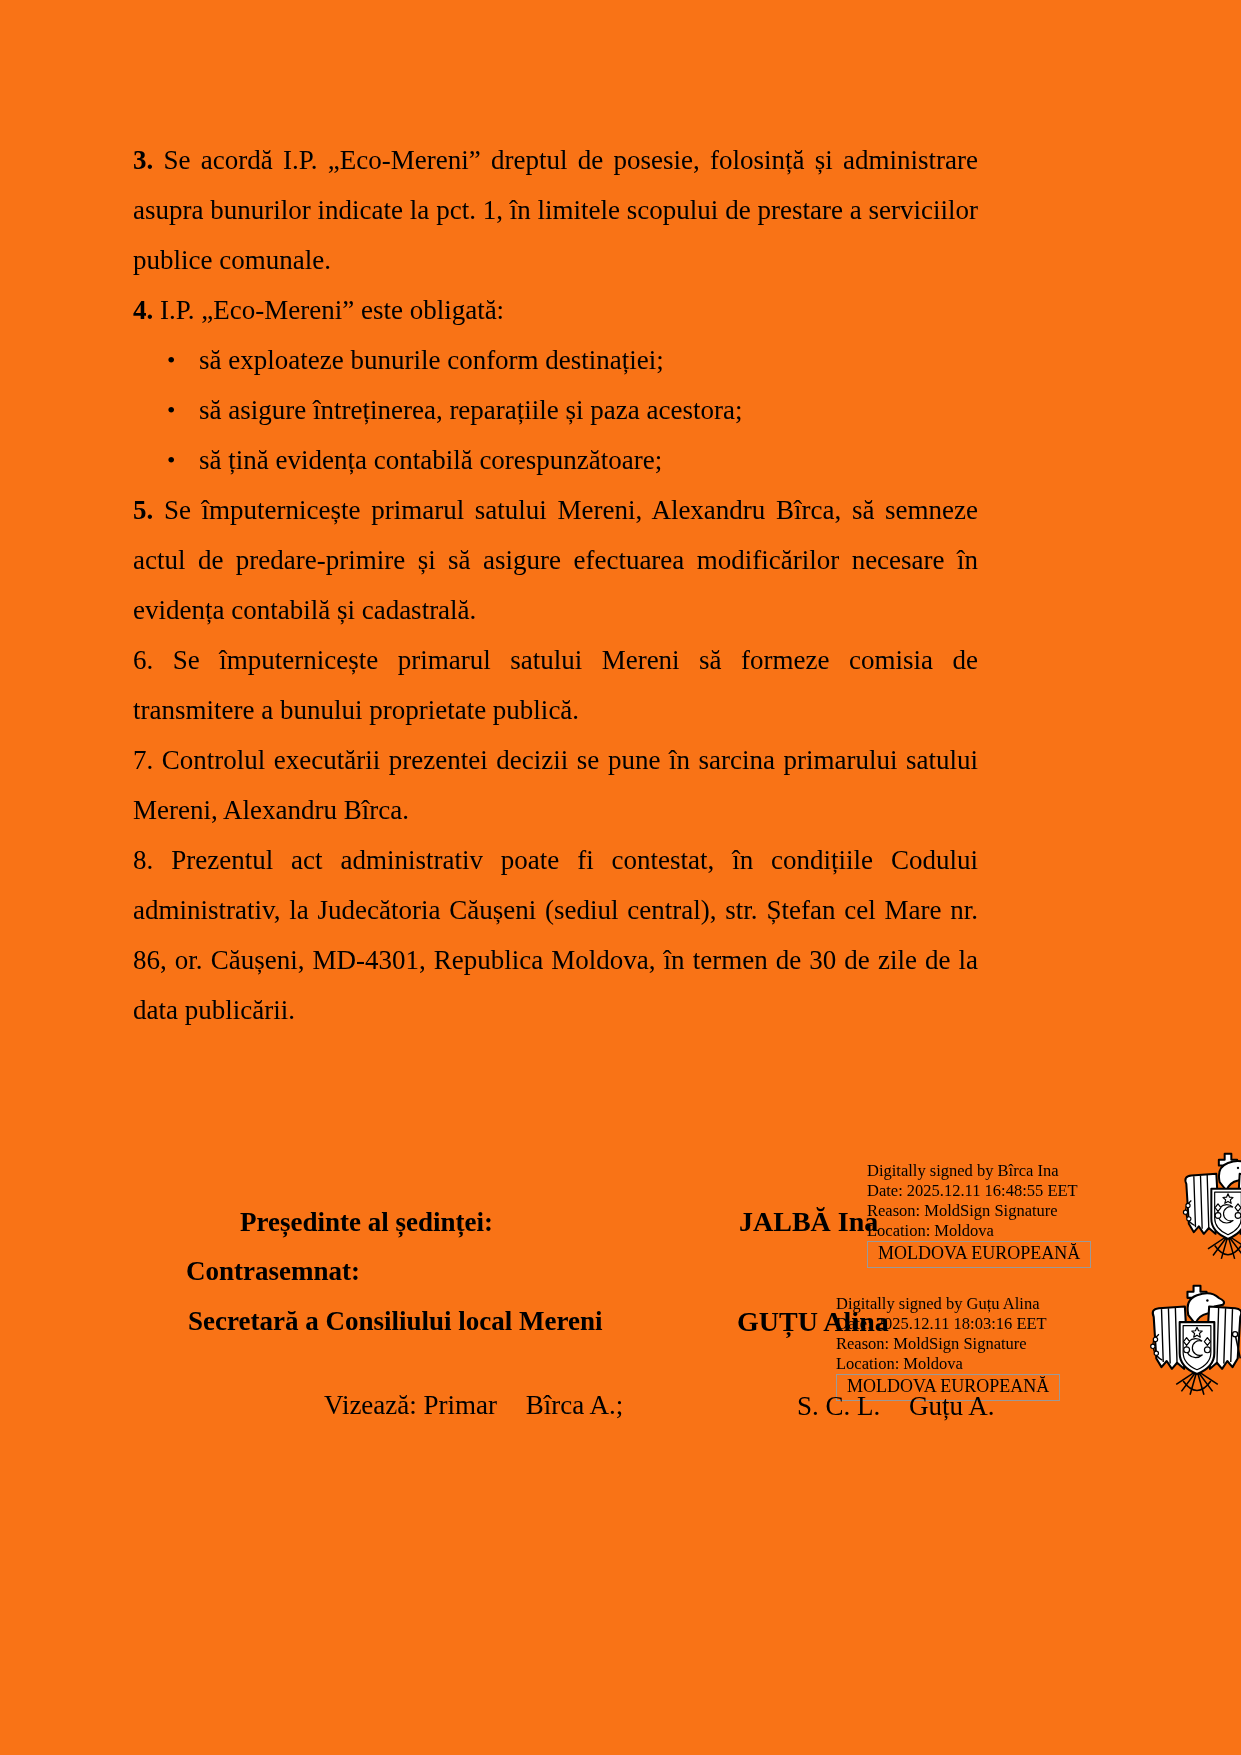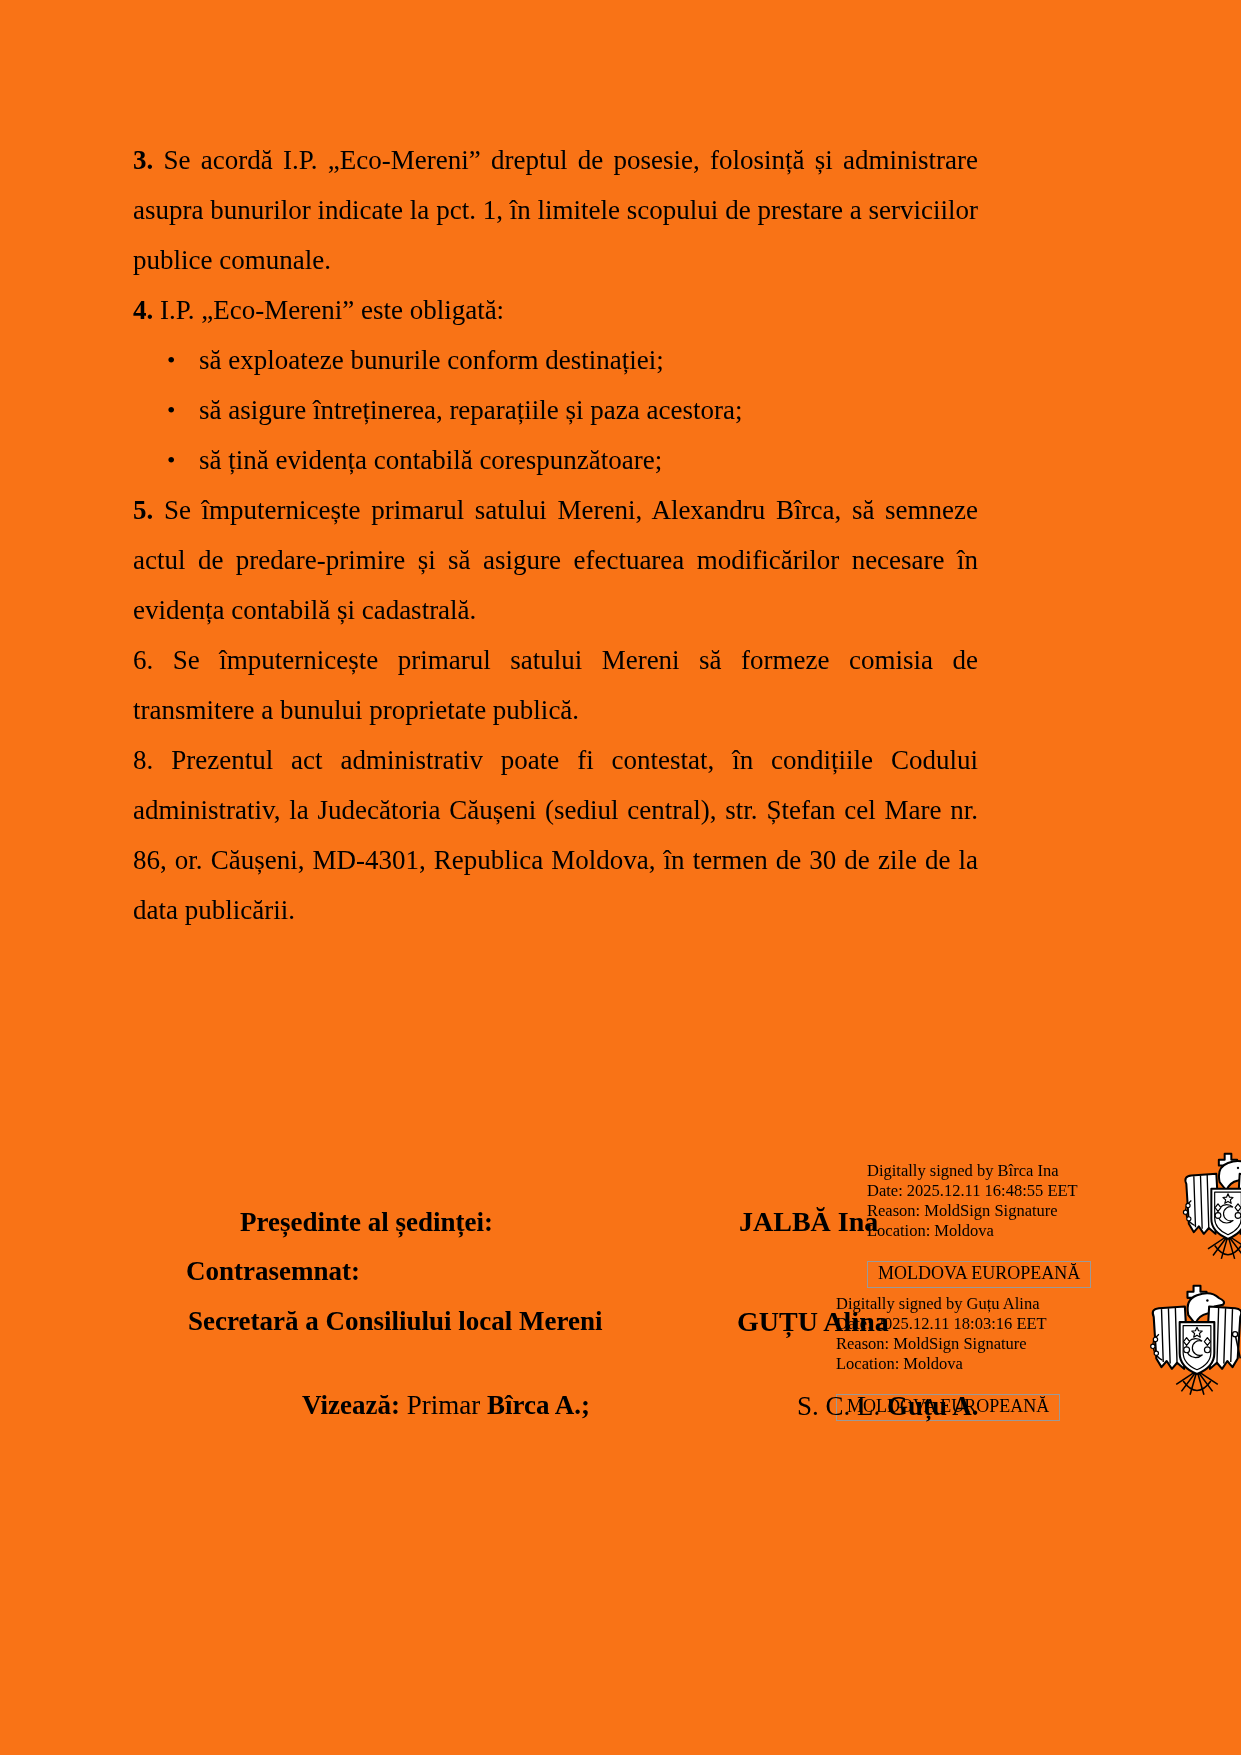--- a/index.html
+++ b/index.html
@@ -22,28 +22,28 @@
     font-size:24px;
   }
   .sigline {
     position:absolute; font-size:27px; font-weight:bold;
     white-space:nowrap; line-height:32px;
   }
   .plainline {
     position:absolute; font-size:27px; font-weight:normal;
     white-space:nowrap; line-height:32px;
   }
-  .plainline b { font-weight:bold; }
+  .plainline b { font-weight:normal;margin-left:22px; }
   .stamp {
     position:absolute; font-size:16.5px; line-height:20px;
     white-space:nowrap; text-align:left;
   }
   .stamp-box {
     display:inline-block; border:1px solid #9a9a9a;
-    padding:1px 10px 3px 10px; margin-top:20px;
+    padding:1px 10px 3px 10px; margin-top:0;
     font-size:18px; line-height:21px; background:transparent;
   }
   .eagle { position:absolute; }
   .eagle1 { left:1178px; top:1152px; width:100px; height:112px; }
   .eagle2 { left:1145px; top:1284px; width:104px; height:116px; }
   .defs-hidden { position:absolute; width:0; height:0; overflow:hidden; }
 </style>
 </head>
 <body>
 
@@ -82,20 +82,21 @@
   <div class="content">
     <p class="para"><b class="marker-bold">3.</b> <span>Se acordă I.P. „Eco-Mereni” dreptul de posesie, folosință și administrare asupra bunurilor indicate la pct. 1, în limitele scopului de prestare a serviciilor publice comunale.</span></p>
     <p class="para"><b class="marker-bold">4.</b> <span>I.P. „Eco-Mereni” este obligată:</span></p>
     <ul class="obl">
       <li><span>să exploateze bunurile conform destinației;</span></li>
       <li><span>să asigure întreținerea, reparațiile și paza acestora;</span></li>
       <li><span>să țină evidența contabilă corespunzătoare;</span></li>
     </ul>
     <p class="para"><b class="marker-bold">5.</b> <span>Se împuternicește primarul satului Mereni, Alexandru Bîrca, să semneze actul de predare-primire și să asigure efectuarea modificărilor necesare în evidența contabilă și cadastrală.</span></p>
     <p class="para"><span>6.</span> <span>Se împuternicește primarul satului Mereni să formeze comisia de transmitere a bunului proprietate publică.</span></p>
+    <p class="para"><span>7.</span> <span>Controlul executării prezentei decizii se pune în sarcina primarului satului Mereni, Alexandru Bîrca.</span></p>
     <p class="para"><span>8.</span> <span>Prezentul act administrativ poate fi contestat, în condițiile Codului administrativ, la Judecătoria Căușeni (sediul central), str. Ștefan cel Mare nr. 86, or. Căușeni, MD-4301, Republica Moldova, în termen de 30 de zile de la data publicării.</span></p>
   </div>
 
   <div class="stamp" style="left:867px; top:1161px;">
     <div>Digitally signed by Bîrca Ina</div>
     <div>Date: 2025.12.11 16:48:55 EET</div>
     <div>Reason: MoldSign Signature</div>
     <div>Location: Moldova</div>
     <div class="stamp-box">MOLDOVA EUROPEANĂ</div>
   </div>

